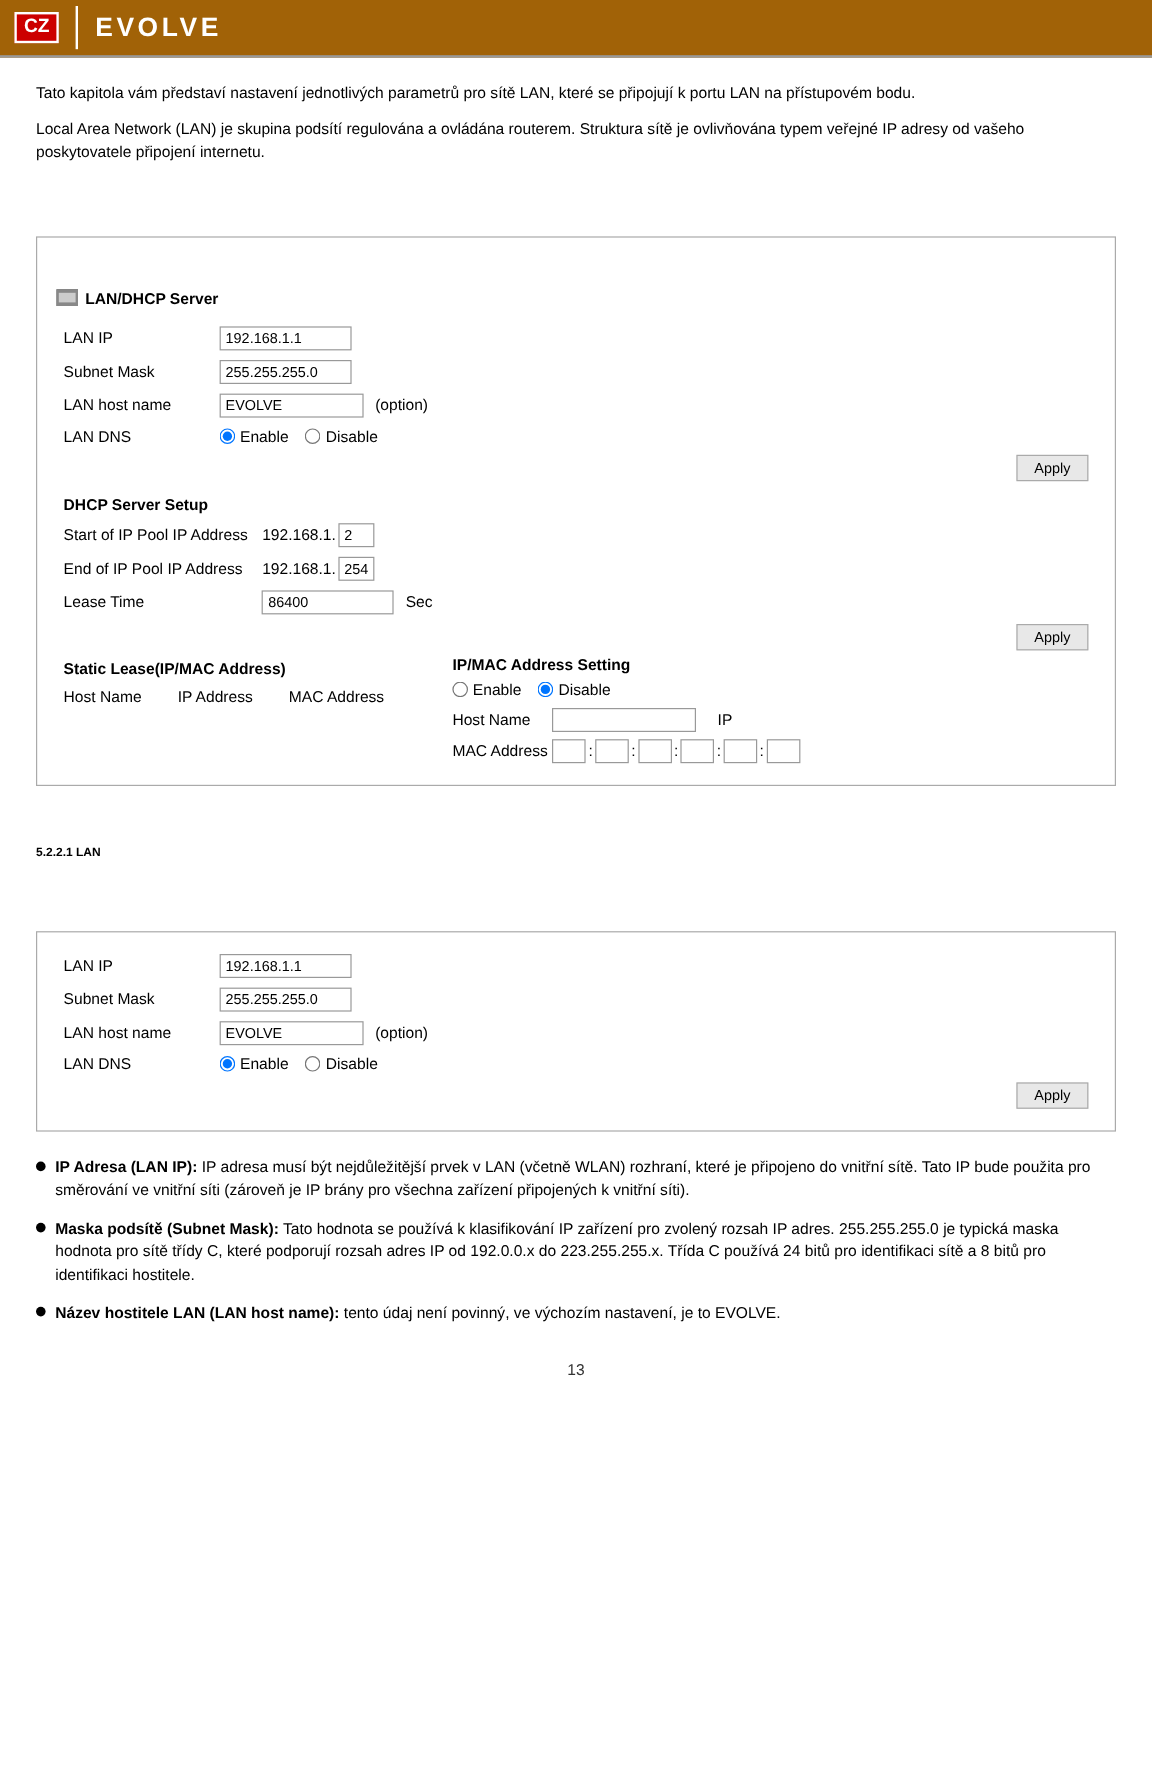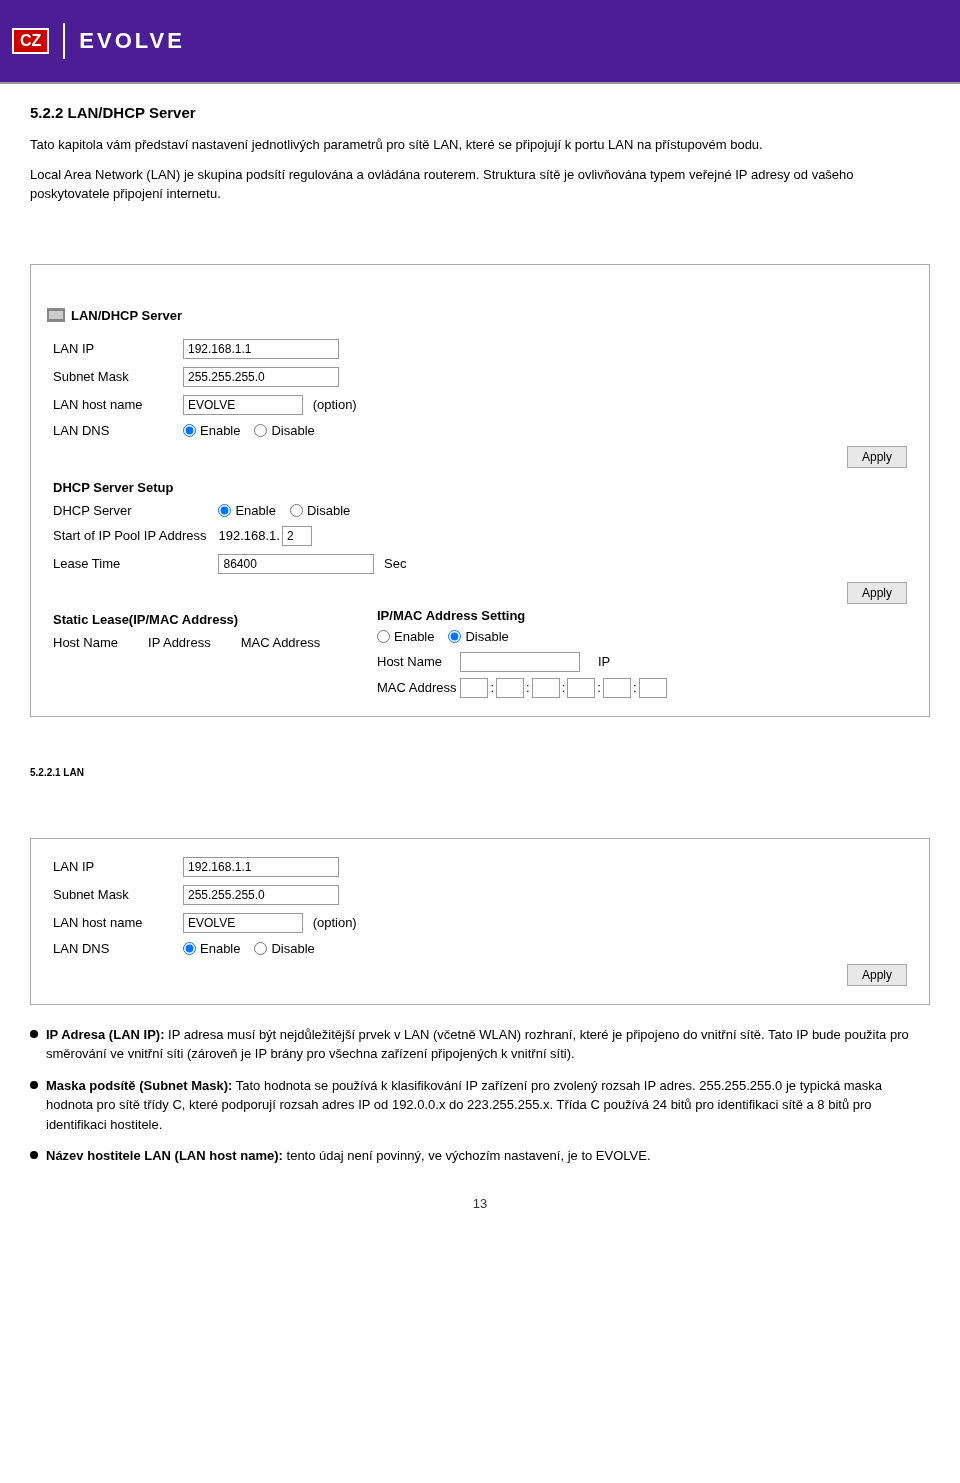--- a/index.html
+++ b/index.html
@@ -7,22 +7,22 @@
       font-family: Arial, sans-serif;
       font-size: 13px;
       background: #fff;
       color: #000;
       width: 960px;
       min-height: 1483px;
     }
 
     
     .header {
-      background: #4c1d95;
-      padding: 23px 12px;
+      background: #a16207;
+      padding: 5px 12px;
       display: flex;
       align-items: center;
       gap: 10px;
       border-bottom: 2px solid #999;
     }
     .header-cz {
       background: #cc0000;
       color: #fff;
       font-weight: bold;
       font-size: 16px;
@@ -107,21 +107,21 @@
       font-size: 12px;
       background: #fff;
       height: 20px;
     }
 
     .input-small {
       width: 30px;
     }
 
     .input-large {
-      width: 156px;
+      width: 110px;
     }
 
     .input-hostname {
       width: 120px;
     }
 
     .apply-btn {
       border: 1px solid #aaa;
       background: #e8e8e8;
       padding: 3px 14px;
@@ -254,21 +254,20 @@
 <body>
 
 <div class="header">
   <span class="header-cz">CZ</span>
   <div class="header-divider"></div>
   <span class="header-logo">EVOLVE</span>
 </div>
 
 <div class="content">
 
-  <h2>5.2.2 LAN/DHCP Server</h2>
 
   <p>Tato kapitola vám představí nastavení jednotlivých parametrů pro sítě LAN, které se připojují k portu LAN na přístupovém bodu.</p>
   <p>Local Area Network (LAN) je skupina podsítí regulována a ovládána routerem. Struktura sítě je ovlivňována typem veřejné IP adresy od vašeho poskytovatele připojení internetu.</p>
 
 </div>
 
 <div class="section-box">
 
   <div class="section-title">
     <span class="section-icon">
@@ -321,41 +320,35 @@
         <button class="apply-btn">Apply</button>
       </td>
     </tr>
   </tbody>
     </table>
 
   <div class="dhcp-label">DHCP Server Setup</div>
 
   <table class="form-table">
     <tbody>
-        <tr>
-      <td class="label-cell">DHCP Server</td>
-      <td>
-        <div class="radio-group">
-          <label class="radio-item">
-            <input type="radio" name="dhcp_server" checked="" style="">
-            <span>Enable</span>
-          </label>
-          <label class="radio-item">
-            <input type="radio" name="dhcp_server" style="">
-            <span>Disable</span>
-          </label>
-        </div>
-      </td>
-    </tr>
     <tr>
       <td class="label-cell">Start of IP Pool IP Address</td>
       <td>
         <span class="ip-prefix">
           <span>192.168.1.</span>
           <input type="text" class="input-text input-small" value="2" style="">
+        </span>
+      </td>
+    </tr>
+    <tr>
+      <td class="label-cell">End of IP Pool IP Address</td>
+      <td>
+        <span class="ip-prefix">
+          <span>192.168.1.</span>
+          <input type="text" class="input-text input-small" value="254" style="">
         </span>
       </td>
     </tr>
     <tr>
       <td class="label-cell">Lease Time</td>
       <td>
         <input type="text" class="input-text input-large" value="86400" style="">
         <span style="margin-left:6px;">Sec</span>
       </td>
     </tr>

